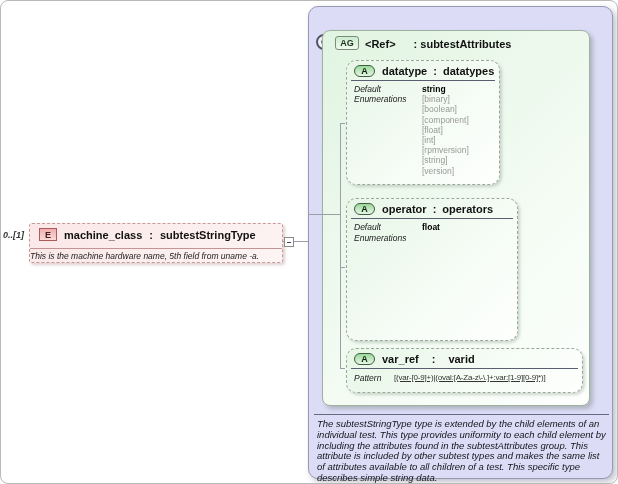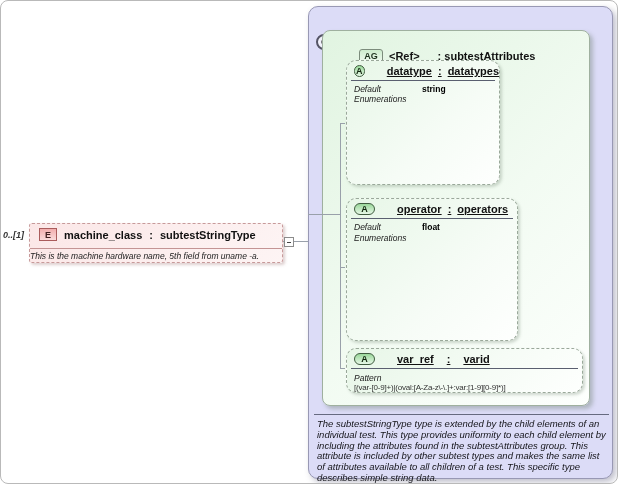--- a/index.html
+++ b/index.html
@@ -27,45 +27,45 @@
   .ct-box{position:absolute;left:307px;top:5px;width:305px;height:473px;background:#dcdcf7;border:1px solid #9898b4;border-radius:10px;box-shadow:3px 3px 6px rgba(110,110,140,.45);z-index:2;}
   .ct-header{display:flex;align-items:center;gap:8px;padding:5px 0 0 7px;margin-top:22px;}
   .badge-ct{display:inline-flex;align-items:center;justify-content:center;gap:1px;width:32px;height:16px;background:#f2f2fc;border:2px solid #555566;border-radius:8px;font:bold 9px "Liberation Sans",sans-serif;color:#222;}
   .badge-ct .plus{display:inline-flex;align-items:center;justify-content:center;width:9px;height:9px;border-radius:50%;background:#8080d2;color:#fff;font:bold 8px "Liberation Sans",sans-serif;line-height:9px;}
   .ct-title{font:bold 11px "Liberation Sans",sans-serif;color:#111;display:flex;gap:5px;}
   .ct-sep{position:absolute;left:5px;top:407px;width:295px;height:1px;background:#666a80;}
   .ct-note{position:absolute;left:8px;top:412px;width:293px;font:italic 9.5px/10.8px "Liberation Sans",sans-serif;color:#15151a;}
 
   
   .ag-box{position:absolute;left:13px;top:23px;width:268px;height:376px;background:linear-gradient(135deg,#e1f4e1 0%,#f2fbf2 55%,#fdfffd 100%);border:1px solid #9fb09f;border-radius:8px;box-shadow:3px 3px 4px rgba(90,110,90,.35);}
-  .ag-header{display:flex;align-items:center;padding:18px 0 0 12px;margin-left:24px;}
+  .ag-header{display:flex;align-items:flex-end;padding:5px 0 0 12px;}
   .badge-ag{display:inline-flex;align-items:center;justify-content:center;width:24px;height:14px;background:linear-gradient(#cdeccd,#effaef);border:1px solid #7c8c7c;border-radius:3px;font:bold 9px "Liberation Sans",sans-serif;color:#1c301c;}
   .ag-title{font:bold 11px "Liberation Sans",sans-serif;color:#111;margin-left:6px;}
   .ag-title .sep-wide{margin-left:18px;}
 
   
   .attr-box{position:absolute;background:linear-gradient(135deg,#e7f6e7 0%,#f6fcf6 60%,#feFFFe 100%);border:1px dashed #9aa89a;border-radius:10px;box-shadow:2px 2px 3px rgba(110,130,110,.3);}
   .attr-datatype{left:23px;top:29px;width:154px;height:125px;}
   .attr-operator{left:23px;top:167px;width:172px;height:143px;}
   .attr-varref{left:23px;top:317px;width:237px;height:45px;}
   .attr-header{display:flex;align-items:center;padding:4px 0 0 7px;}
   .badge-a{display:inline-flex;align-items:center;justify-content:center;width:21px;height:12px;background:linear-gradient(#9ad89a,#e6f7e6);border:1px solid #3f5c3f;border-radius:6px;font:bold 9px "Liberation Sans",sans-serif;color:#12240f;}
-  .attr-title{font:bold 11px "Liberation Sans",sans-serif;color:#111;margin-left:22px;display:flex;gap:6px;text-decoration:underline;}
+  .attr-title{font:bold 11px "Liberation Sans",sans-serif;color:#111;margin-left:7px;display:flex;gap:6px;}
   .attr-title.wide{gap:13px;text-align:center;}
   .attr-sep{margin:3px 4px 0 4px;height:1px;background:#5a5f70;}
   .attr-body{display:flex;padding:3px 0 0 7px;}
   .facet-labels{width:68px;flex:none;}
   .facet-labels div{font:italic 8.5px "Liberation Sans",sans-serif;color:#202020;}
   .facet-values div{font:8.5px "Liberation Sans",sans-serif;color:#989898;}
   .facet-values div.default{font-weight:bold;color:#000;}
   .lh10 .facet-labels div,.lh10 .facet-values div{line-height:10.2px;}
   .lh11 .facet-labels div,.lh11 .facet-values div{line-height:11px;}
-  .pattern-row{display:flex;padding:4px 12px 0 7px;flex-direction:column;}
+  .pattern-row{display:flex;padding:4px 12px 0 7px;}
   .pattern-row .plabel{font:italic 8.5px "Liberation Sans",sans-serif;color:#202020;width:40px;flex:none;}
-  .pattern-row .pvalue{font:8px "Liberation Sans",sans-serif;color:#333;letter-spacing:-0.2px;}
+  .pattern-row .pvalue{font:8px "Liberation Sans",sans-serif;color:#333;letter-spacing:-0.2px;text-decoration:underline;}
 </style>
 </head>
 <body>
 
 <div class="stage">
 
   <div class="occurrence">0..[1]</div>
 
   <div class="element-box">
     <div class="element-header">
@@ -109,20 +109,30 @@
             </span>
         </div>
         <div class="attr-sep"></div>
         <div class="attr-body">
           <div class="facet-labels">
             <div>Default</div>
             <div>Enumerations</div>
           </div>
           <div class="facet-values">
             <div class="default">string</div>
+            <div>
+                <div>[binary]</div>
+                <div>[boolean]</div>
+                <div>[component]</div>
+                <div>[float]</div>
+                <div>[int]</div>
+                <div>[rpmversion]</div>
+                <div>[string]</div>
+                <div>[version]</div>
+              </div>
           </div>
         </div>
       </div>
 
       <div class="attr-box attr-operator lh11">
         <div class="attr-header">
           <span class="badge-a">A</span>
           <span class="attr-title">
               <span>operator</span>
               <span>:</span>

